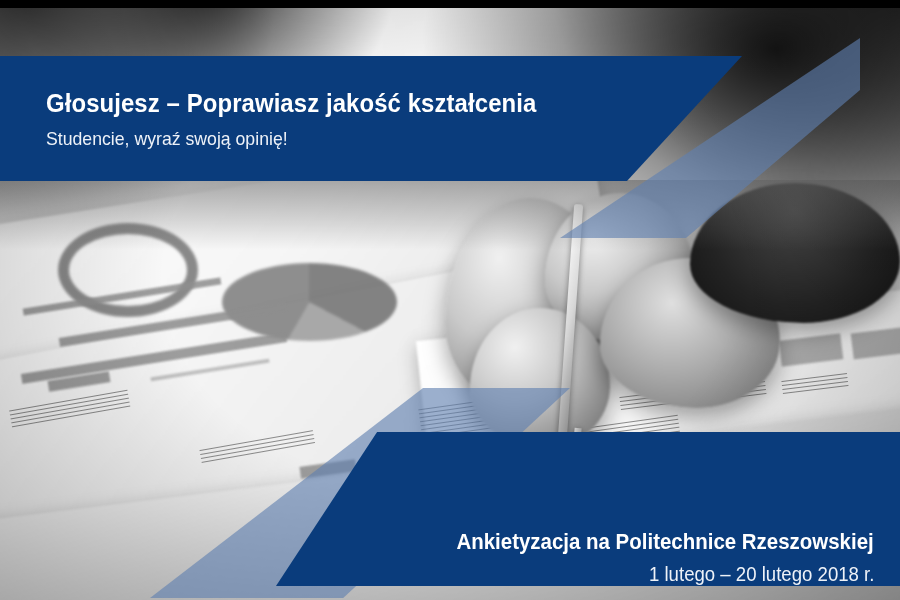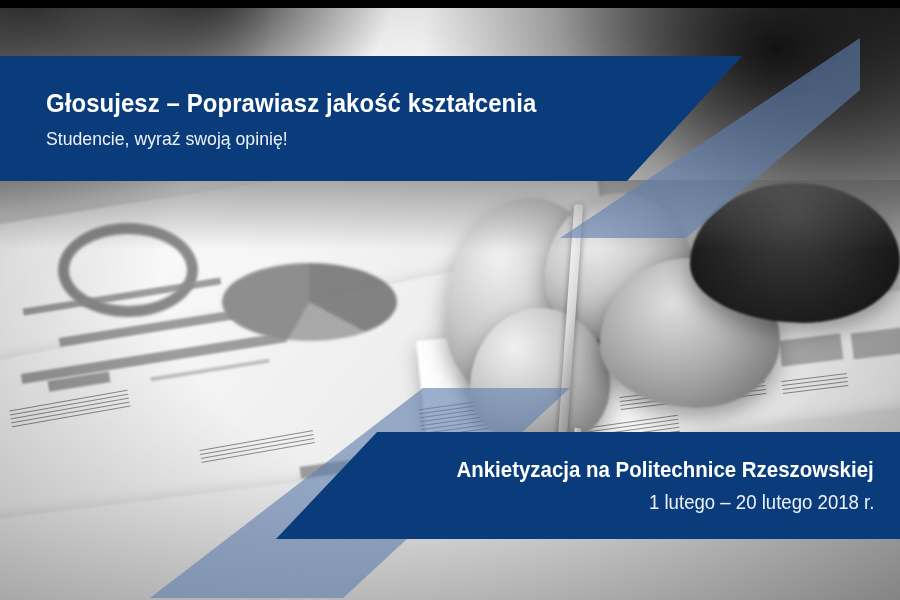--- a/index.html
+++ b/index.html
@@ -171,26 +171,26 @@
     font-weight: normal;
     transform: scaleX(0.93);
     transform-origin: left center;
     white-space: nowrap;
   }
 
   
   .banner-bottom {
     position: absolute;
     left: 276px; top: 424px;
-    width: 624px; height: 107px;
+    width: 624px; height: 154px;
     background: #0a3c7c;
     clip-path: polygon(16.2% 0, 100% 0, 100% 100%, 0 100%);
     display: flex;
     flex-direction: column;
-    justify-content: center;
+    justify-content: flex-end;
     align-items: flex-end;
   }
   .bottom-heading {
     margin: 0 26px 8px 0;
     color: #ffffff;
     font-size: 22px;
     font-weight: bold;
     transform: scaleX(0.93);
     transform-origin: right center;
     white-space: nowrap;

